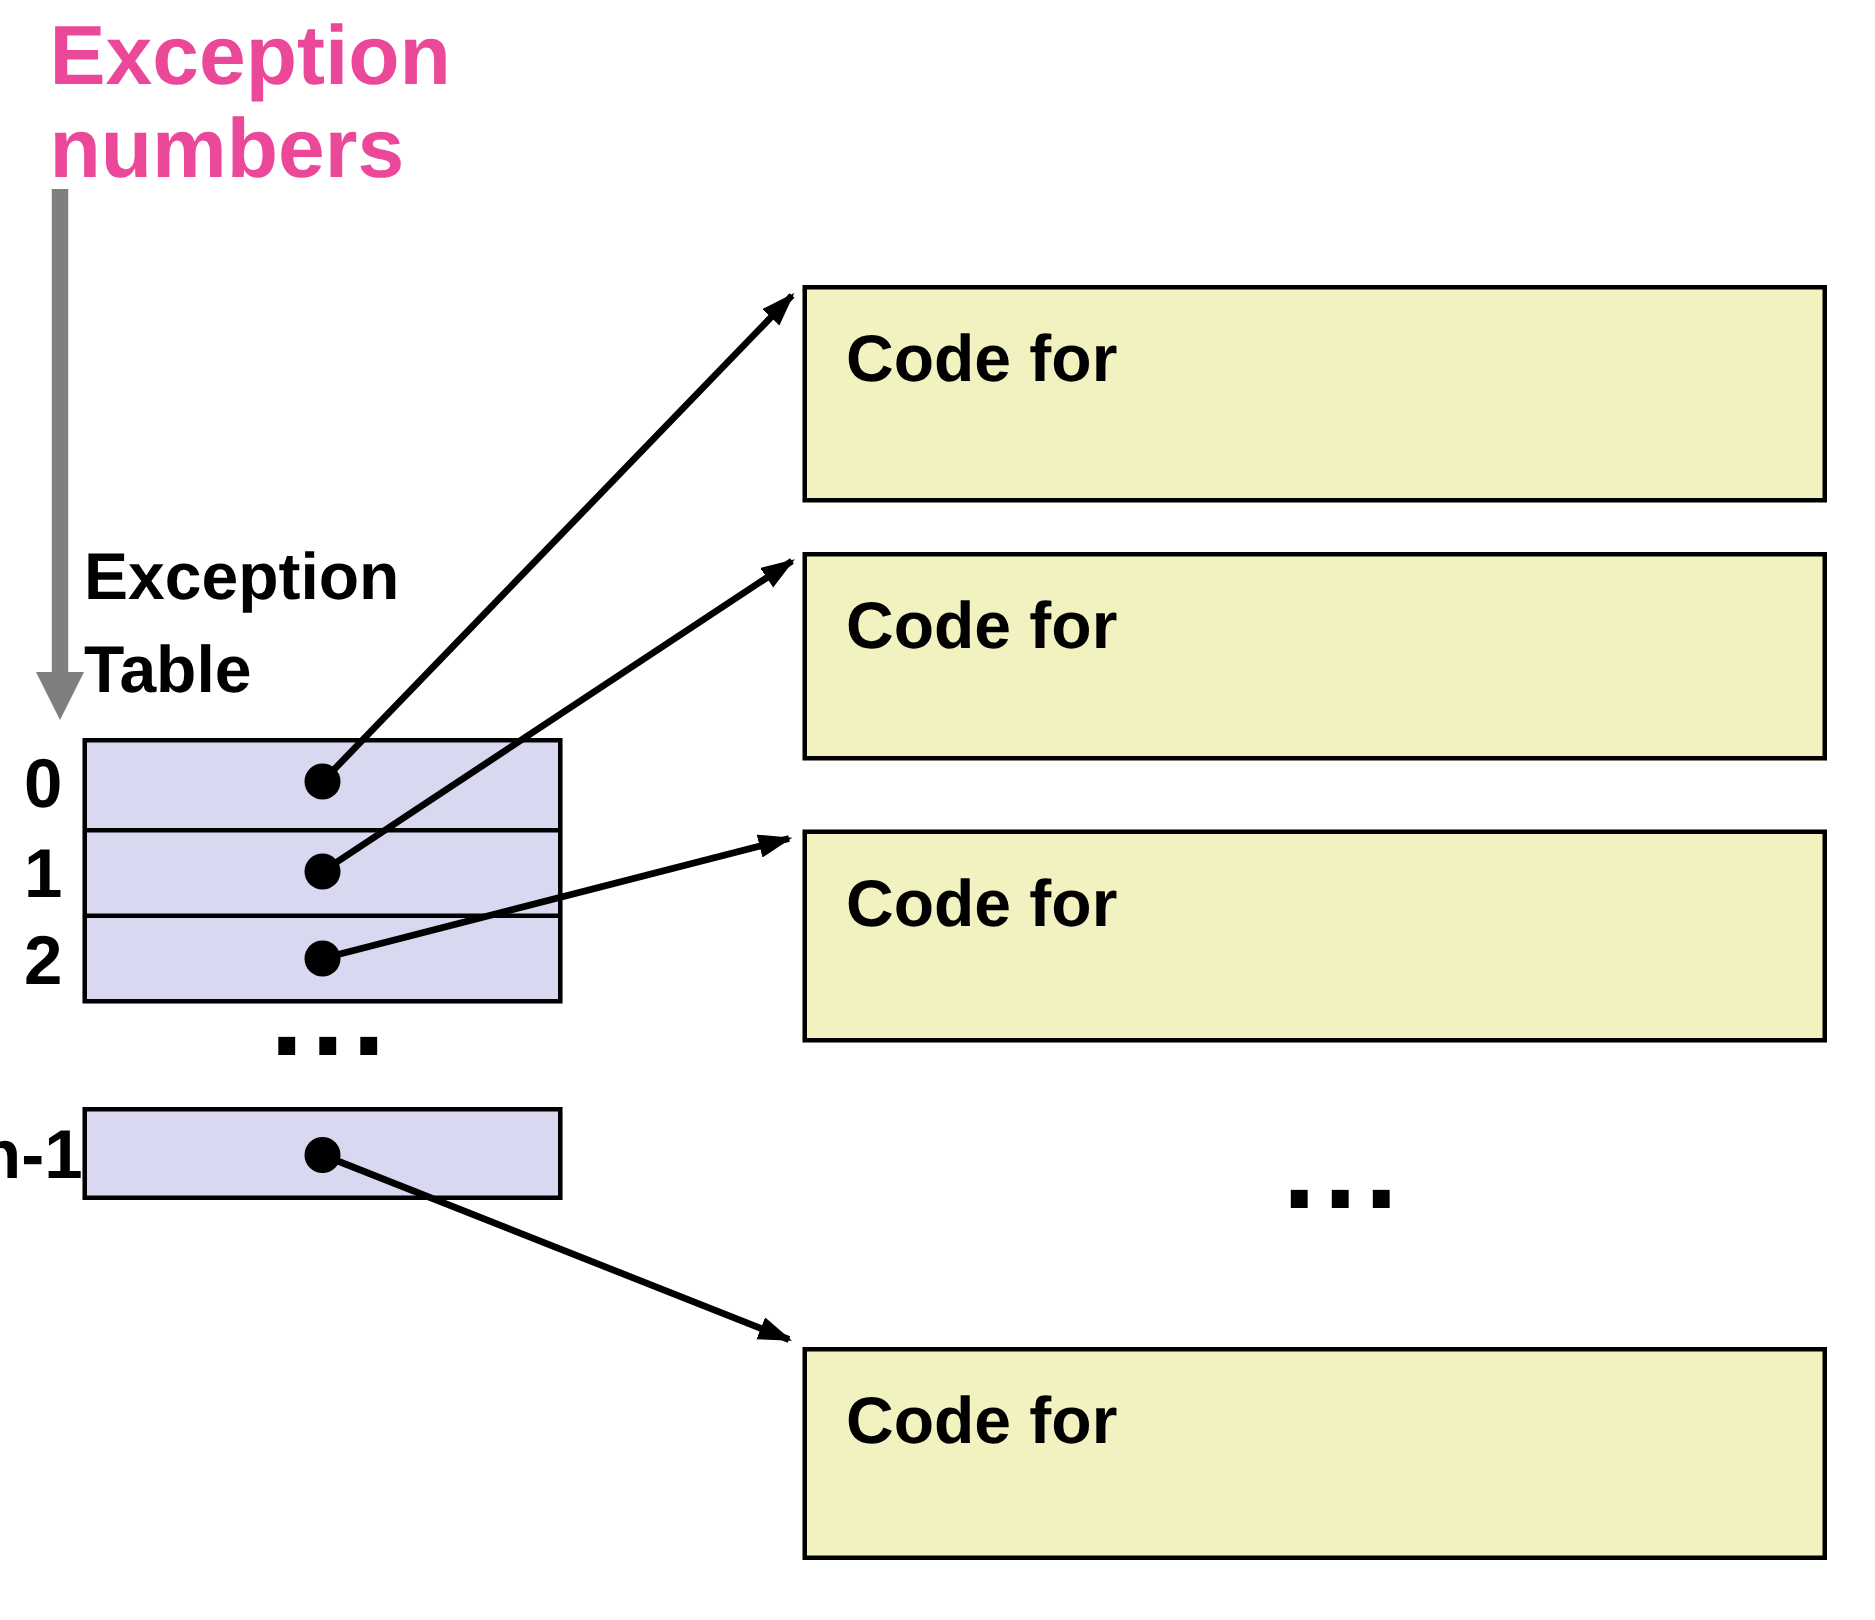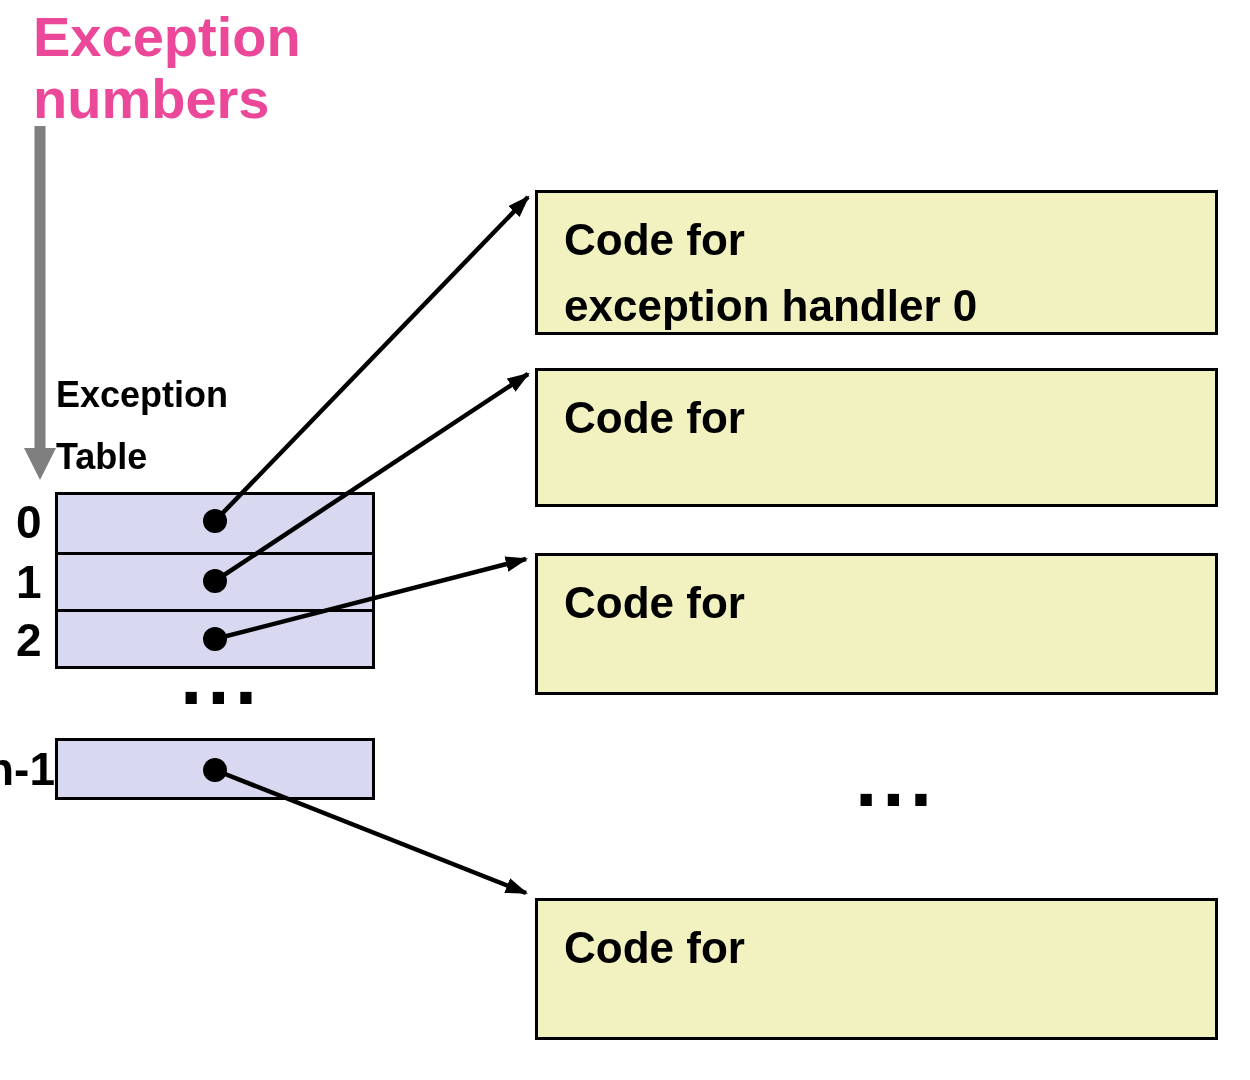--- a/index.html
+++ b/index.html
@@ -6,22 +6,22 @@
   #canvas {
     position:relative; width:1250px; height:1080px;
     background:#ffffff; overflow:hidden;
     font-family:"Liberation Sans", sans-serif;
   }
   .gray-label {
     position:absolute; left:33px; top:6px; width:250px;
     font-size:56px; font-weight:bold; line-height:62px; color:#ec4899;
   }
   .table-title {
-    position:absolute; left:56px; top:364px; width:230px;
-    font-size:36px; font-weight:bold; line-height:62px; color:#000;
+    position:absolute; left:56px; top:354px; width:230px;
+    font-size:44px; font-weight:bold; line-height:62px; color:#000;
   }
   #exc-table {
     position:absolute; left:55px; top:492px; width:320px;
     border:3px solid #000; box-sizing:border-box; background:#d8d8f0;
   }
   .exc-row { height:57px; box-sizing:border-box; }
   .exc-row + .exc-row { border-top:3px solid #000; }
   .row-label {
     position:absolute; font-size:46px; font-weight:bold; color:#000;
     line-height:54px; white-space:nowrap;
@@ -71,21 +71,20 @@
   <div class="row-label" id="row-label-1">1</div>
   <div class="row-label" id="row-label-2">2</div>
 
   <div class="ellipsis" id="table-ellipsis">...</div>
 
   <div id="last-row"></div>
   <div class="row-label" id="row-label-n1">n-1</div>
 
   <div class="handler-box" id="handler-0">
     <div class="handler-line">Code for</div>
-    <div class="handler-line">exception handler 0</div>
   </div>
 
   <div class="handler-box" id="handler-1">
     <div class="handler-line">Code for</div>
   </div>
 
   <div class="handler-box" id="handler-2">
     <div class="handler-line">Code for</div>
   </div>
 

